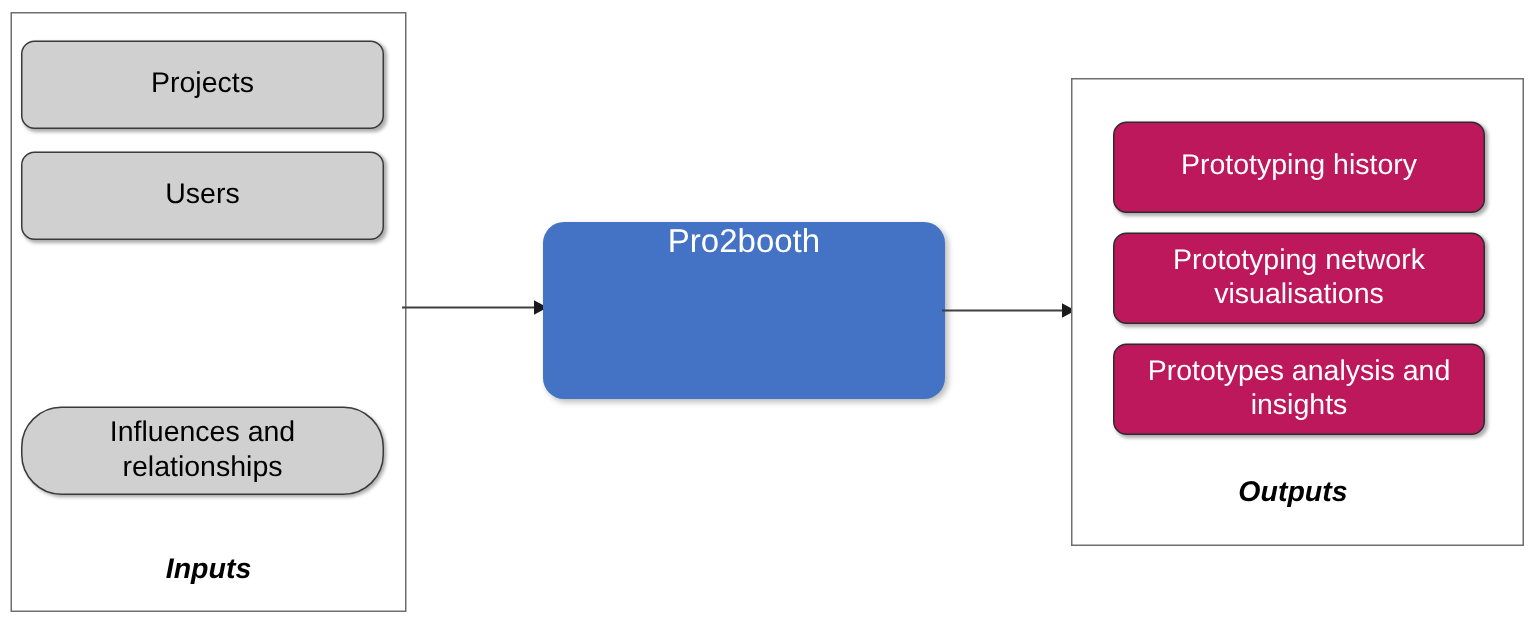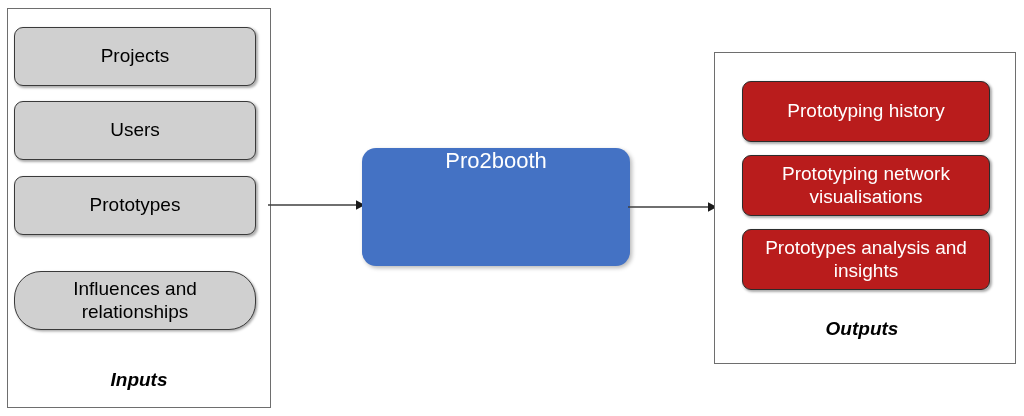--- a/index.html
+++ b/index.html
@@ -79,21 +79,21 @@
     width: 242px;
     background: #d0d0d0;
     border: 1.5px solid #3a3a3a;
     color: #000000;
     font-size: 19px;
     box-shadow: 1.5px 1.5px 2.5px rgba(0,0,0,0.33);
   }
   .item-box.output {
     left: 742px;
     width: 248px;
-    background: #b91c1c;
+    background: #be185d;
     border: 1.5px solid #2c2c2c;
     color: #ffffff;
     font-size: 19px;
     box-shadow: 1.5px 1.5px 2.5px rgba(0,0,0,0.33);
   }
 
   
   #input-0 { top: 27px;  height: 59px; }
   #input-1 { top: 101px; height: 59px; }
   #input-2 { top: 176px; height: 59px; }
@@ -137,23 +137,20 @@
   <div class="group-box" id="inputs-group"></div>
 
   <div class="item-box input" id="input-0">
     <span>Projects</span>
   </div>
 
   <div class="item-box input" id="input-1">
     <span>Users</span>
   </div>
 
-  <div class="item-box input" id="input-2">
-    <span>Prototypes</span>
-  </div>
 
   <div class="item-box input" id="input-3">
     <span>Influences and relationships</span>
   </div>
 
   <div class="group-caption" id="inputs-caption">Inputs</div>
 
   <div class="connector" id="connector-in">
     <svg width="98" height="14" viewBox="0 0 98 14">
       <line x1="0" y1="7" x2="88" y2="7" stroke="#3f3f3f" stroke-width="1.4"></line>

